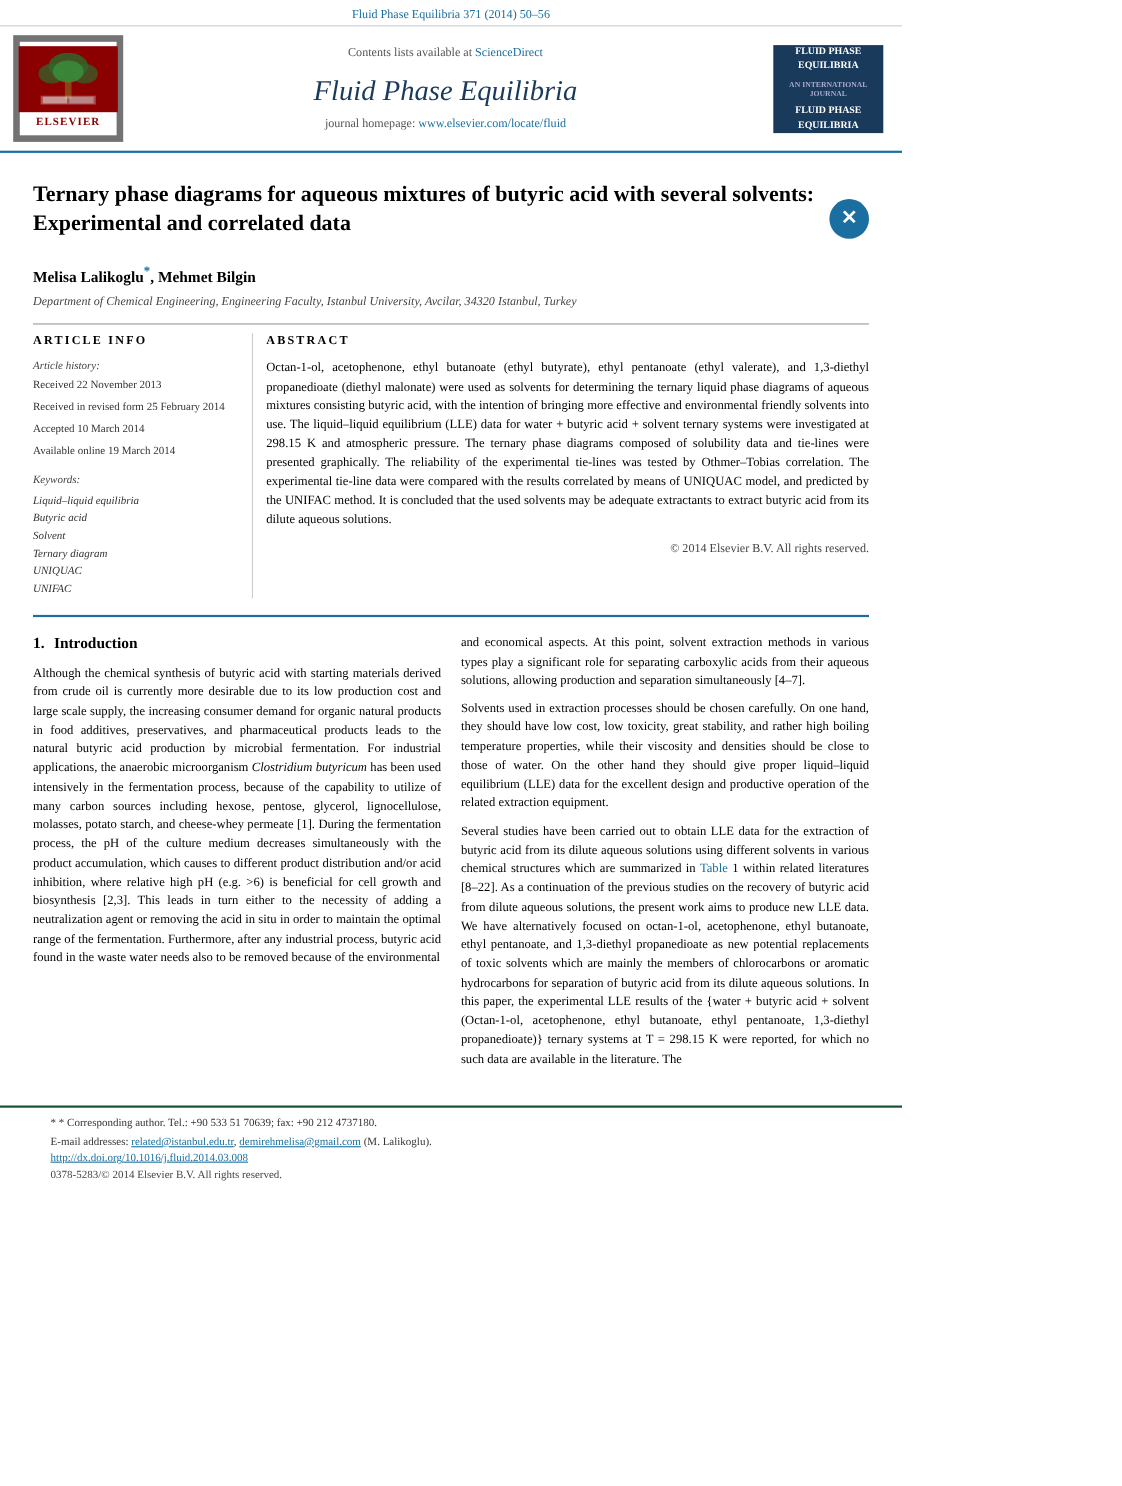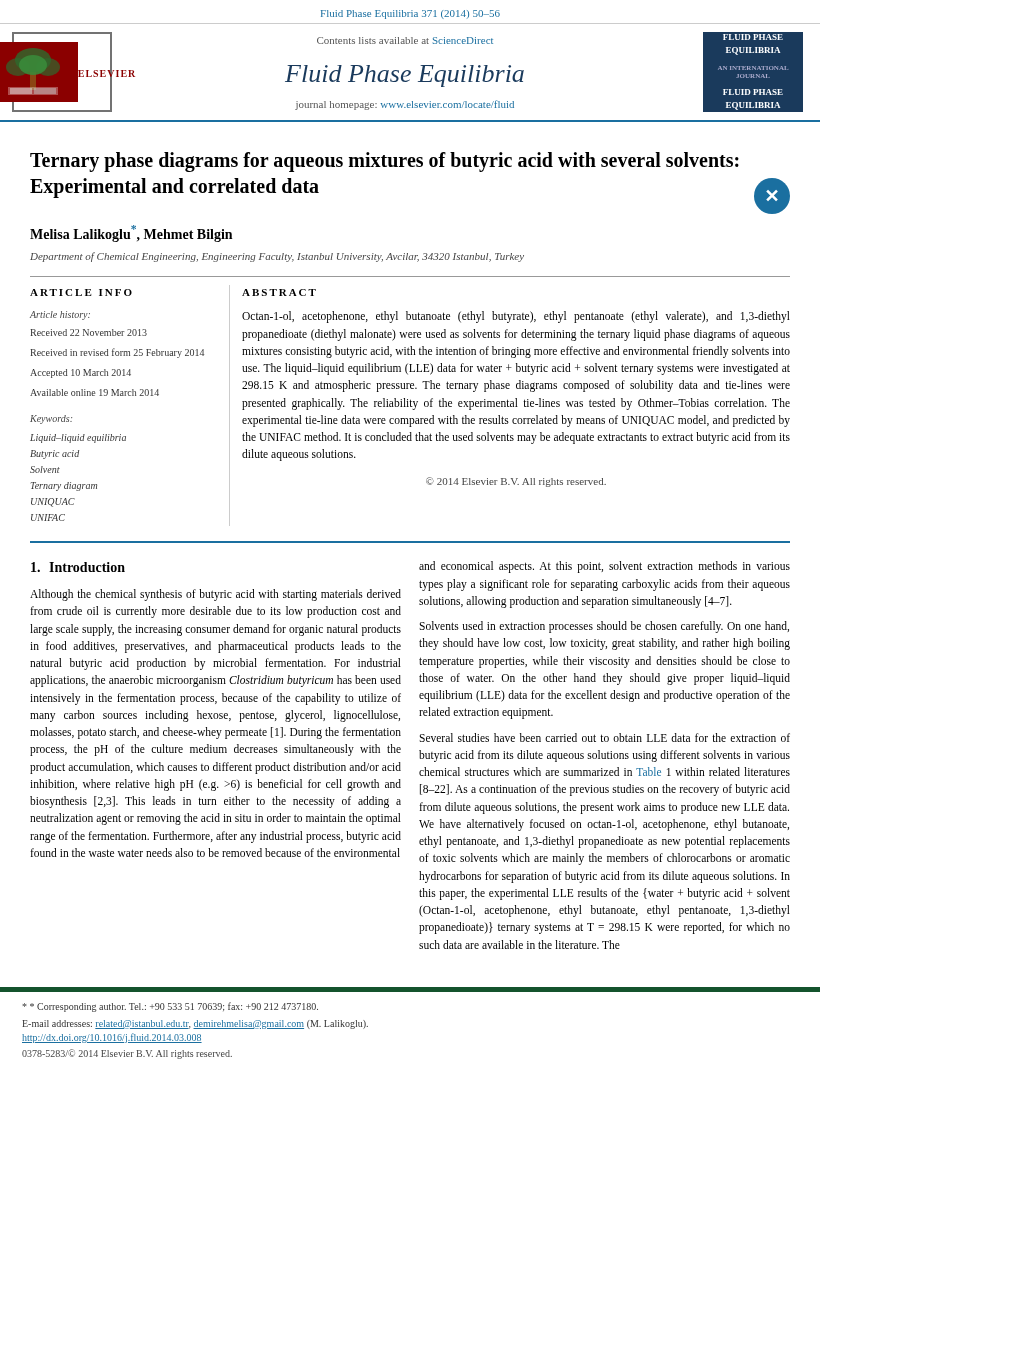--- a/index.html
+++ b/index.html
@@ -31,24 +31,24 @@
     .journal-header {
       display: flex;
       align-items: stretch;
       border-bottom: 2px solid #1a6fa0;
       padding: 8px 12px;
       gap: 10px;
     }
     .elsevier-logo {
       width: 100px;
       display: flex;
-      flex-direction: row;
+      flex-direction: column;
       align-items: center;
       justify-content: center;
-      border: 2px solid #737373;
+      border: 6px solid #737373;
       padding: 4px;
     }
     .elsevier-logo-img {
       width: 90px;
       height: 60px;
       background: #8B0000;
       display: flex;
       align-items: center;
       justify-content: center;
       color: white;
@@ -227,21 +227,21 @@
     }
     .abstract-text {
       font-size: 11.5px;
       color: #000;
       line-height: 1.5;
       text-align: justify;
     }
     .copyright {
       font-size: 11px;
       color: #444;
-      text-align: center;
+      text-align: right;
       margin-top: 10px;
     }
     
     .body-divider {
       border: none;
       border-top: 2px solid #1a6fa0;
       margin: 5px 0 15px;
     }
     .two-col-body {
       display: flex;
@@ -264,22 +264,22 @@
     }
     .body-text {
       font-size: 11.5px;
       color: #000;
       line-height: 1.5;
       text-align: justify;
       margin-bottom: 8px;
     }
     
     .footer-area {
-      border-top: 5px solid #14532d;
-      padding: 8px 22px;
+      border-top: 2px solid #14532d;
+      padding: 8px 46px;
       margin-top: 10px;
     }
     .footnote-star {
       font-size: 10px;
       color: #333;
       margin-bottom: 3px;
     }
     .footnote-email {
       font-size: 10px;
       color: #333;
@@ -349,21 +349,21 @@
         <div style="width:80px;height:1px;background:#aaa;margin:3px 0;"></div>
         <div class="logo-title">FLUID PHASE</div>
         <div class="logo-title">EQUILIBRIA</div>
       </div>
     </div>
   </div>
 
   <div class="article-content">
 
     <div style="margin-bottom:8px; margin-top:10px;">
-      <div style="display:flex; align-items:flex-end;">
+      <div style="display:flex; align-items:center;">
         <div class="article-title" style="flex:1;">Ternary phase diagrams for aqueous mixtures of butyric acid with several solvents: Experimental and correlated data</div>
         <div class="crossmark" style="flex-shrink:0;">✕</div>
       </div>
     </div>
 
     <div class="authors">
       <span>Melisa Lalikoglu<sup>*</sup>, Mehmet Bilgin</span>
     </div>
 
     <div class="affiliation">Department of Chemical Engineering, Engineering Faculty, Istanbul University, Avcilar, 34320 Istanbul, Turkey</div>

